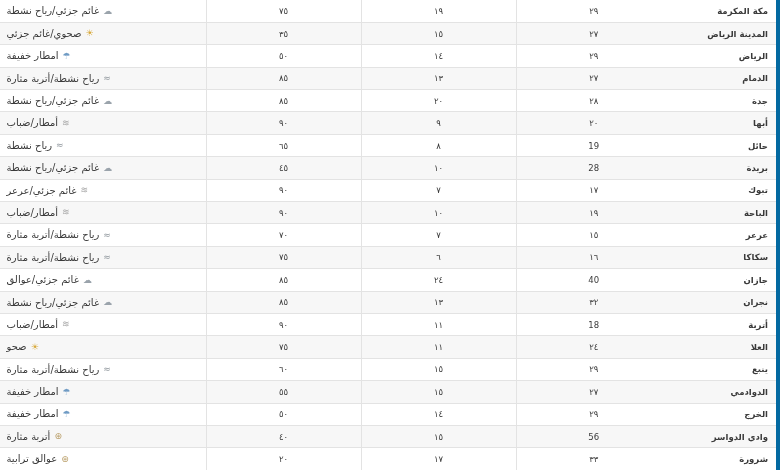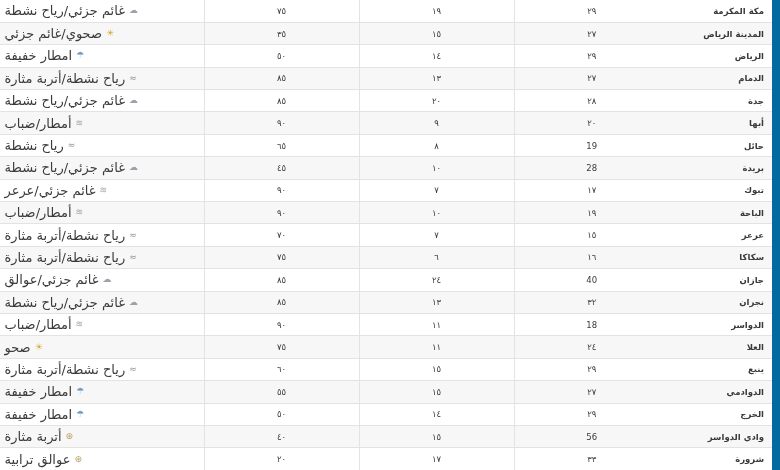--- a/index.html
+++ b/index.html
@@ -45,42 +45,42 @@
     background: #ffffff;
   }
   .weather-table tr.even td {
     background: #f7f7f7;
     margin-top: 46px;
   }
   .cell-city {
     text-align: right;
     color: #7d6a3a;
     font-weight: bold;
-    border-right: 8px solid #0369a1;
+    border-right: 4px solid #0369a1;
   }
   .cell-num {
     text-align: center;
     color: #555555;
     letter-spacing: 0.2px;
   }
   .cell-cond {
     text-align: left;
     color: #4a4a4a;
     direction: rtl;
   }
   .cond-wrap {
     display: inline-flex;
     flex-direction: row-reverse;
     align-items: center;
     justify-content: flex-start;
     gap: 4px;
     width: 100%;
   }
   .cond-text {
-    font-size: 13px;
+    font-size: 10px;
     line-height: 1;
   }
   .cond-icon {
     font-size: 9px;
     line-height: 1;
     color: #8a8a8a;
     flex: 0 0 auto;
   }
   .cond-icon.sun   { color: #d8a93a; }
   .cond-icon.cloud { color: #9aa3ab; }
@@ -235,21 +235,21 @@
         <td class="cell-city">نجران</td>
         <td class="cell-num">٣٢</td>
         <td class="cell-num">١٣</td>
         <td class="cell-num">٨٥</td>
         <td class="cell-cond"><span class="cond-wrap">
             <span class="cond-text">غائم جزئي/رياح نشطة</span>
             <span class="cond-icon cloud">☁</span>
           </span></td>
       </tr>
       <tr class="odd">
-        <td class="cell-city">الدواسر</td>
+        <td class="cell-city">أتربة</td>
         <td class="cell-num">18</td>
         <td class="cell-num">١١</td>
         <td class="cell-num">٩٠</td>
         <td class="cell-cond"><span class="cond-wrap">
             <span class="cond-text">أمطار/ضباب</span>
             <span class="cond-icon fog">≋</span>
           </span></td>
       </tr>
       <tr class="even">
         <td class="cell-city">العلا</td>

